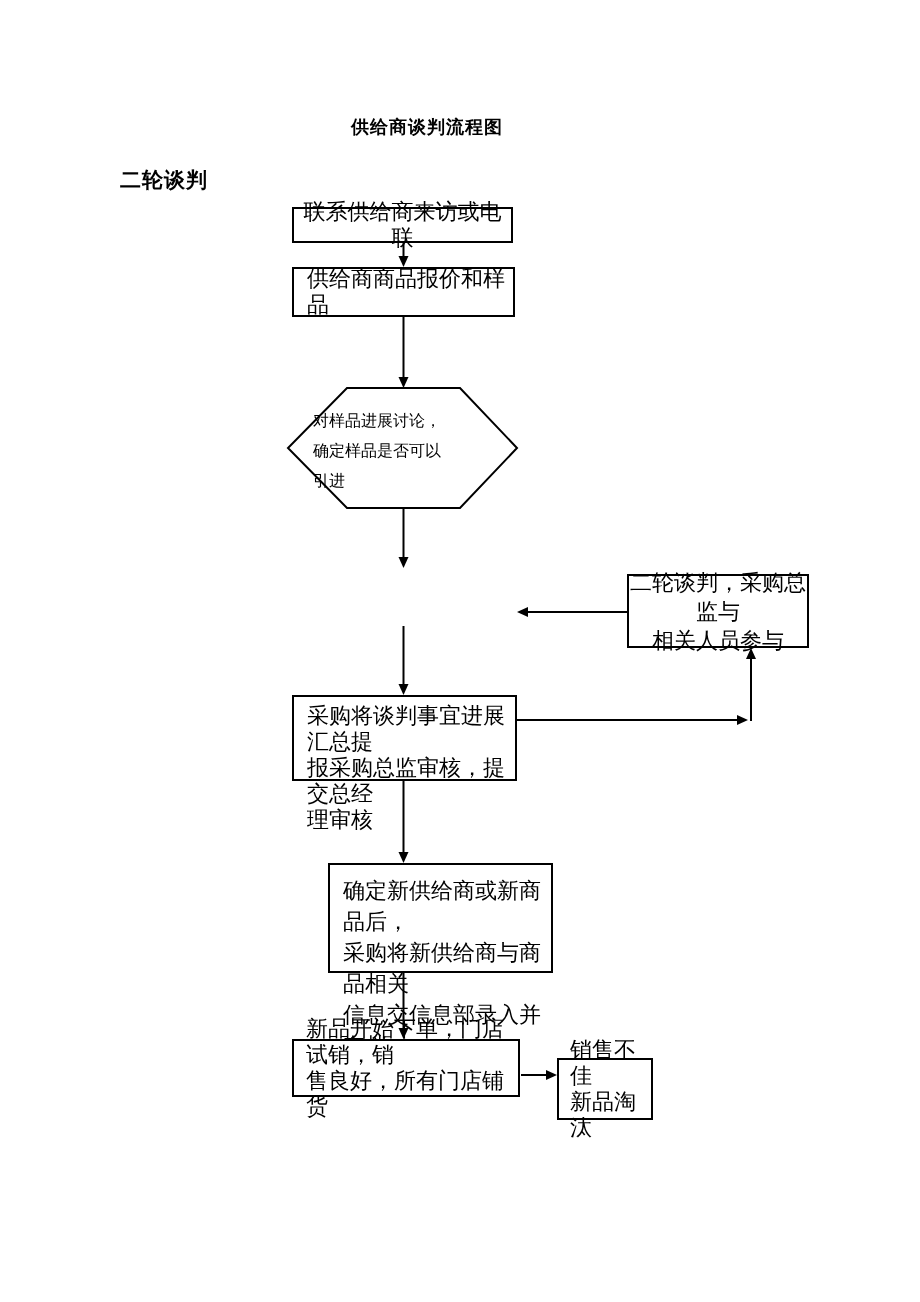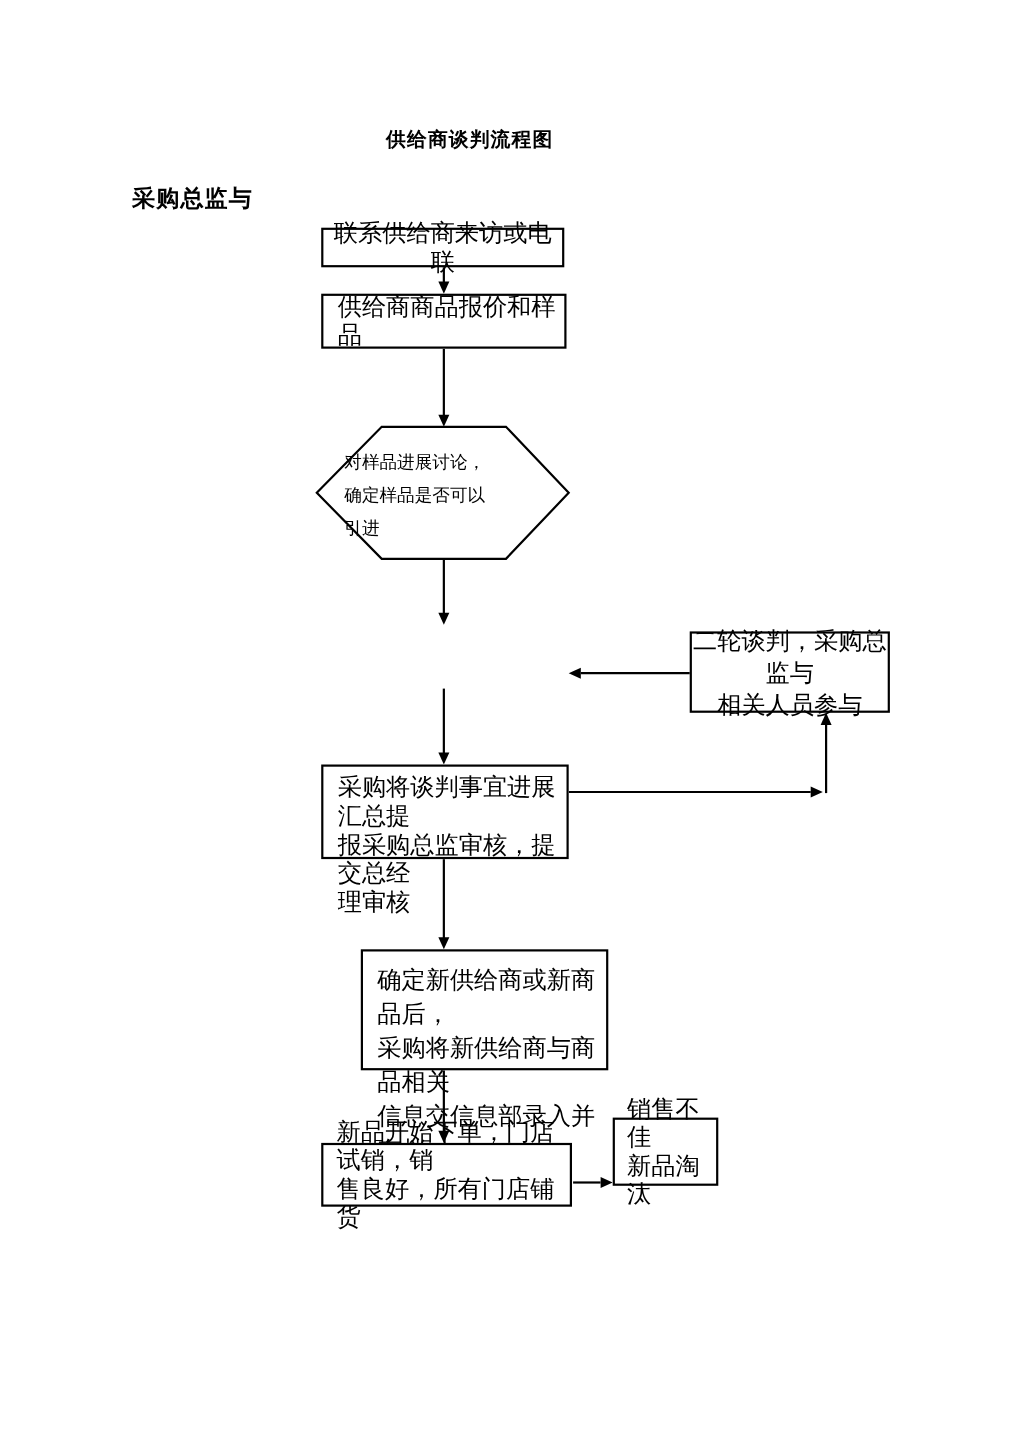--- a/index.html
+++ b/index.html
@@ -76,21 +76,21 @@
     white-space: pre-line;
   }
   
   #node-contact     { left: 292px; top: 207px;  width: 221px; height: 36px; }
   #node-quote       { left: 292px; top: 267px;  width: 223px; height: 50px; padding-left: 13px; }
   #node-negotiation { left: 292px; top: 568px;  width: 225px; height: 58px; padding: 3px 10px 3px 13px; }
   #node-second-round{ left: 627px; top: 574px;  width: 182px; height: 74px; line-height: 29px; }
   #node-report      { left: 292px; top: 695px;  width: 225px; height: 86px; padding: 6px 8px 6px 13px; align-items: flex-start; display: block; }
   #node-archive     { left: 292px; top: 863px;  width: 225px; height: 110px; padding: 10px 8px 0 13px; line-height: 31px; display: block; margin-left: 36px; }
   #node-trial       { left: 292px; top: 1039px; width: 228px; height: 58px; padding: 3px 4px 3px 12px; }
-  #node-eliminate   { left: 557px; top: 1016px; width: 96px;  height: 62px; padding: 4px 4px 4px 11px; }
+  #node-eliminate   { left: 557px; top: 1058px; width: 96px;  height: 62px; padding: 4px 4px 4px 11px; }
 </style>
 </head>
 <body>
 
 <div id="page">
 
   <svg id="connector-layer" viewBox="0 0 920 1302" xmlns="http://www.w3.org/2000/svg">
 
     <polygon points="347,388 460,388 517,448 460,508 347,508 288,448" fill="#ffffff" stroke="#000000" stroke-width="2"></polygon>
 
@@ -136,21 +136,21 @@
       <polygon points="398.5,1028 408.5,1028 403.5,1039" fill="#000000"></polygon>
     </g>
 
     <g>
       <line x1="521" y1="1075" x2="546" y2="1075" stroke="#000000" stroke-width="2"></line>
       <polygon points="546,1070 546,1080 557,1075" fill="#000000"></polygon>
     </g>
   </svg>
 
   <div class="doc-title">供给商谈判流程图</div>
-  <div class="section-label">采购总监与</div>
+  <div class="section-label">二轮谈判</div>
 
   <div id="node-contact" class="node center">联系供给商来访或电联</div>
 
   <div id="node-quote" class="node left">供给商商品报价和样品</div>
 
   <div class="hex-text">对样品进展讨论，
 确定样品是否可以
 引进</div>
 
 

